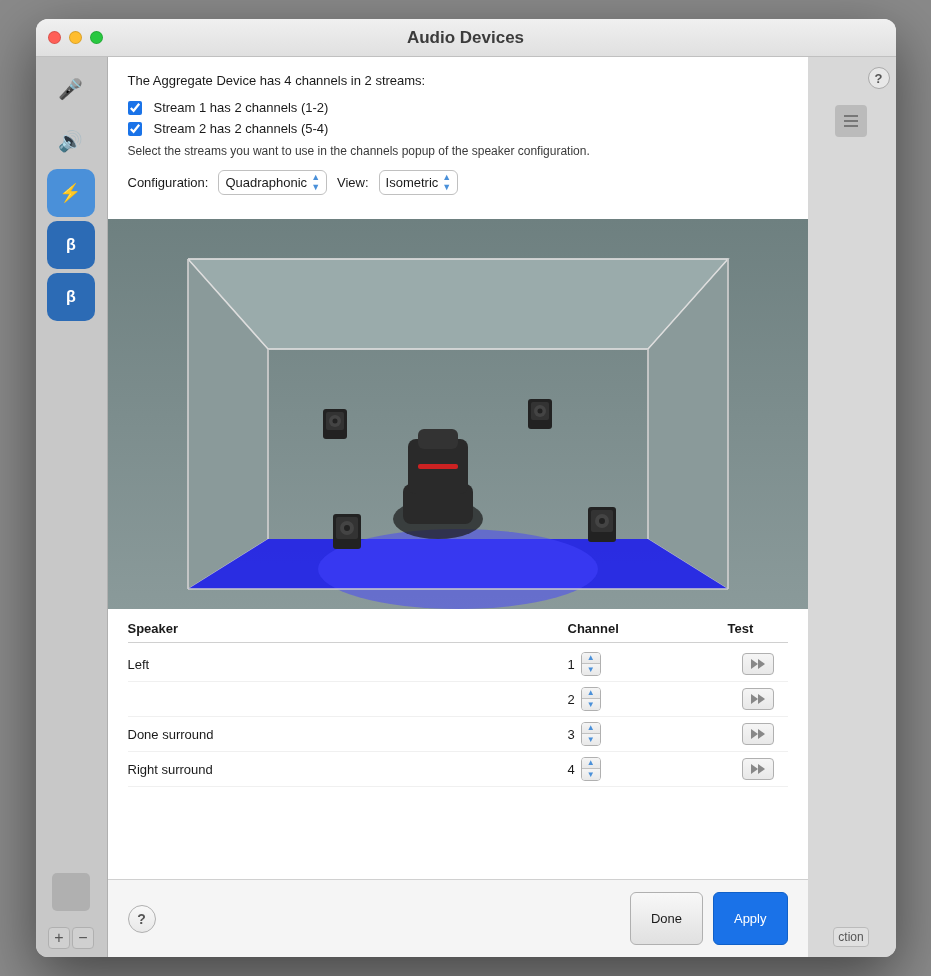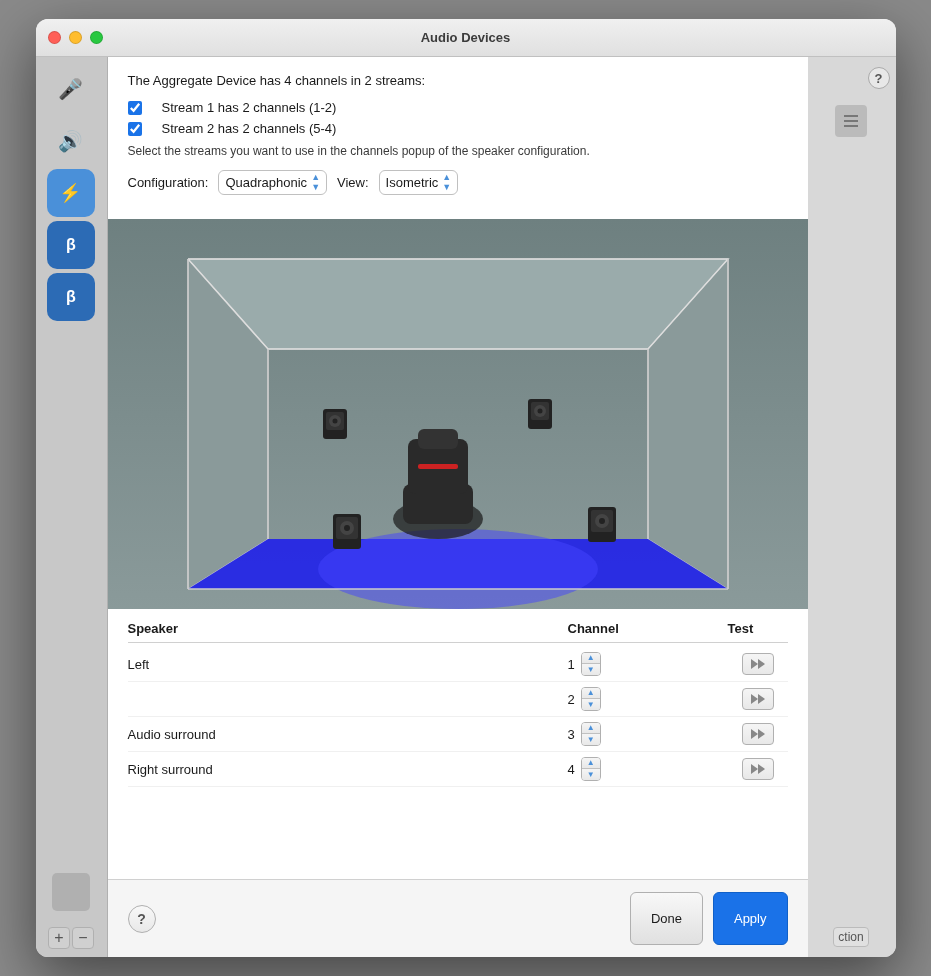--- a/index.html
+++ b/index.html
@@ -48,21 +48,21 @@
     }
 
     .tl-close { background: #ff5f57; }
     .tl-minimize { background: #ffbd2e; }
     .tl-maximize { background: #28c840; }
 
     .titlebar-title {
       position: absolute;
       left: 50%;
       transform: translateX(-50%);
-      font-size: 13px;
+      font-size: 17px;
       font-weight: 600;
       color: #3c3c3c;
     }
 
     .sidebar {
       width: 72px;
       background: #c8c8c8;
       border-right: 1px solid #b0b0b0;
       display: flex;
       flex-direction: column;
@@ -118,21 +118,21 @@
     .dialog-info-text {
       font-size: 13px;
       color: #1a1a1a;
       margin-bottom: 12px;
       font-weight: 500;
     }
 
     .checkbox-row {
       display: flex;
       align-items: center;
-      gap: 20px;
+      gap: 12px;
       margin-bottom: 6px;
     }
 
     .checkbox-input {
       width: 14px;
       height: 14px;
       accent-color: #1a73e8;
       cursor: pointer;
     }
 
@@ -525,21 +525,21 @@
               <div class="test-btn">
                 <svg width="18" height="14" viewBox="0 0 18 14">
                     <polygon points="2,2 2,12 9,7" fill="#888"></polygon>
                     <polygon points="9,2 9,12 16,7" fill="#888"></polygon>
                   </svg>
               </div>
             </div>
           </div>
 
           <div class="table-row">
-            <span class="row-speaker">Audio surround</span>
+            <span class="row-speaker">Done surround</span>
             <div class="row-channel">
               <span class="channel-value">3</span>
               <div class="stepper">
                 <div class="stepper-up">▲</div>
                 <div class="stepper-down">▼</div>
               </div>
             </div>
             <div class="row-test">
               <div class="test-btn">
                 <svg width="18" height="14" viewBox="0 0 18 14">

